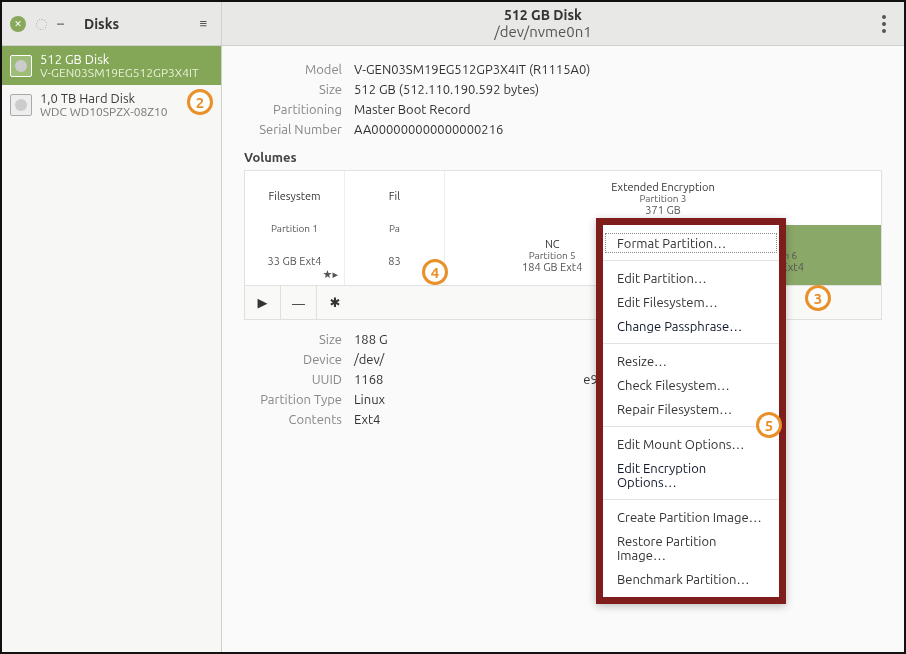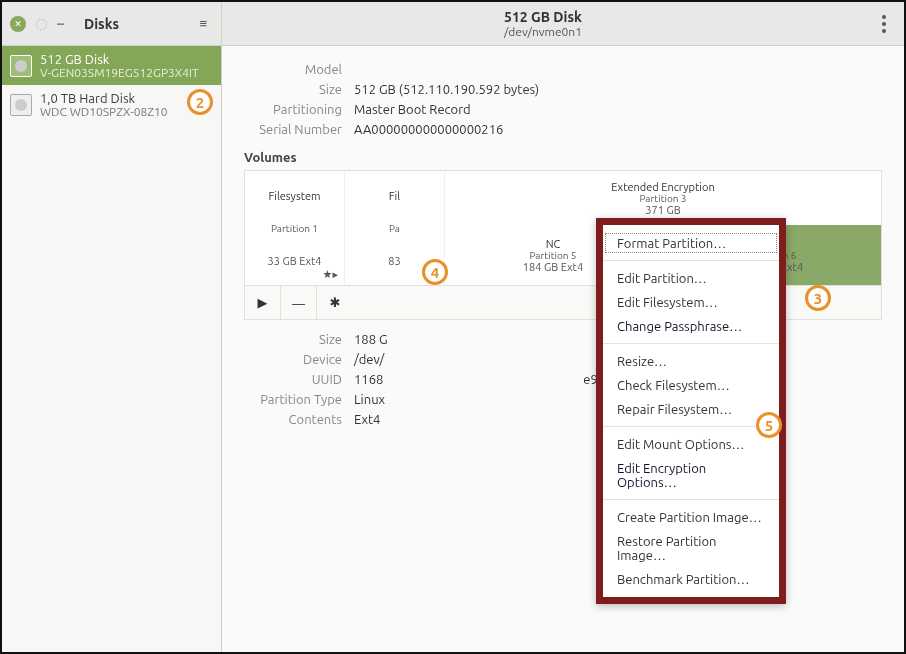--- a/index.html
+++ b/index.html
@@ -39,21 +39,21 @@
 .header-title { font-weight: bold; font-size: 14px; color: #333; margin-left: 10px; }
 .header-menu { margin-left: auto; font-weight: bold; color: #555; padding: 0 6px; }
 .header-center {
   flex: 1;
   display: flex;
   flex-direction: column;
   align-items: center;
   justify-content: center;
 }
 .header-disk-title { font-weight: bold; font-size: 14px; color: #333; }
-.header-disk-sub { font-size: 12px; color: #555; }
+.header-disk-sub { font-size: 15px; color: #555; }
 .header-right { width: 40px; display: flex; align-items: center; justify-content: center; }
 .kebab { display: flex; flex-direction: column; gap: 3px; }
 .kebab span { width: 4px; height: 4px; border-radius: 50%; background: #555; }
 
 .body { flex: 1; display: flex; overflow: hidden; }
 .sidebar { width: 220px; background: #f7f7f5; border-right: 1px solid #d0d0cc; }
 .disk-item { display: flex; align-items: center; gap: 8px; padding: 6px 8px; position: relative; }
 .disk-item.selected { background: #84a757; color: #fff; }
 .disk-item.selected .disk-sub { color: #e8f0db; }
 .disk-icon { width: 22px; height: 22px; border: 1px solid #aaa; background: #eee; border-radius: 2px; display:flex; align-items:center; justify-content:center; }
@@ -74,21 +74,21 @@
 .volumes-map { display: flex; height: 114px; }
 .vol { border-right: 1px solid #eee; display: flex; flex-direction: column; align-items: center; justify-content: center; font-size: 11px; text-align:center; position:relative;gap:21px; }
 .vol-name { font-size: 11px; color: #333; }
 .vol-sub { font-size: 10px; color: #555; }
 .vol-size { font-size: 11px; color: #555; }
 .vol1 { width: 100px; }
 .vol2 { width: 100px; }
 .vol-ext { flex: 1; display: flex; flex-direction: column; }
 .vol-ext-header { height: 54px; display:flex; flex-direction:column; align-items:center; justify-content:center; }
 .vol-ext-sub { flex:1; display:flex; }
-.vol5 { flex:1; border-right:4px solid #0f766e; display:flex; flex-direction:column; align-items:center; justify-content:center; position:relative;}
+.vol5 { flex:1; border-right:7px solid #0f766e; display:flex; flex-direction:column; align-items:center; justify-content:center; position:relative;}
 .vol6 { flex:1; background:#8aa867; display:flex; flex-direction:column; align-items:center; justify-content:center; color:#fff; position:relative;}
 .vol-icons { position:absolute; bottom:4px; right:6px; font-size:11px; color:#555; }
 
 .volumes-toolbar { display:flex; border-top:1px solid #e0e0dc; background:#f9f9f7; height:34px; }
 .tbtn { width:36px; display:flex; align-items:center; justify-content:center; border-right:1px solid #e0e0dc; color:#333; }
 .tbtn:last-child { border-right:none; }
 
 .detail-block { margin-top: 12px; }
 
 .annotation { position:absolute; width:26px; height:26px; border:3px solid #e8902a; border-radius:50%; display:flex; align-items:center; justify-content:center; color:#e8902a; font-weight:bold; font-size:15px; background:rgba(255,255,255,0.8); z-index:50; }
@@ -155,20 +155,21 @@
           <div class="disk-name">1,0 TB Hard Disk</div>
           <div class="disk-sub">WDC WD10SPZX-08Z10</div>
         </div>
         <div class="annotation" style="right:8px; top:4px;">2</div>
       </div>
     </div>
 
     <div class="main">
       <div class="info-row">
           <div class="info-label">Model</div>
+          <div class="info-value">V-GEN03SM19EG512GP3X4IT (R1115A0)</div>
         </div>
       <div class="info-row">
           <div class="info-label">Size</div>
           <div class="info-value">512 GB (512.110.190.592 bytes)</div>
         </div>
       <div class="info-row">
           <div class="info-label">Partitioning</div>
           <div class="info-value">Master Boot Record</div>
         </div>
       <div class="info-row">

